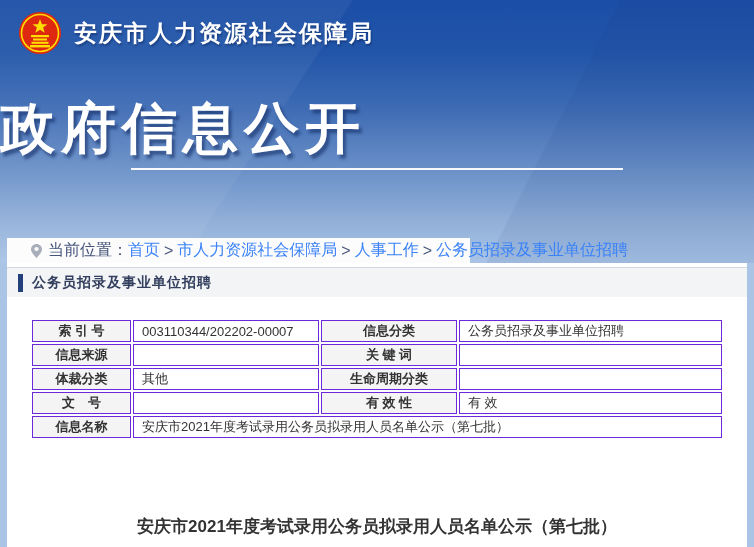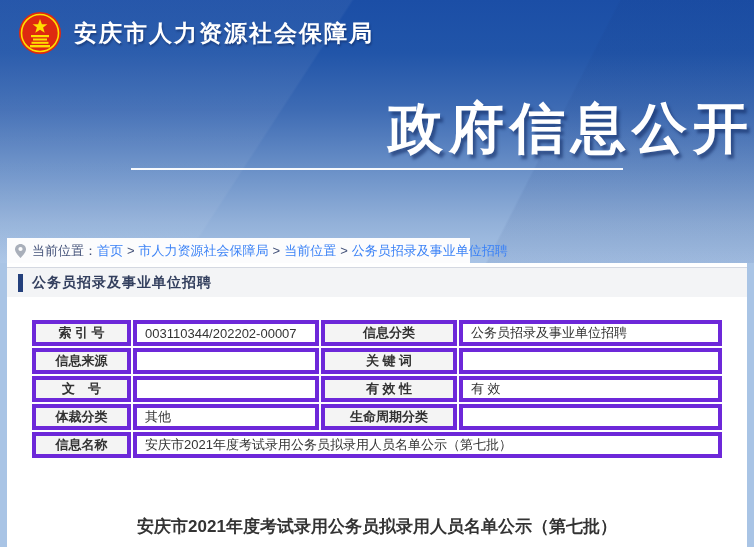--- a/index.html
+++ b/index.html
@@ -15,34 +15,34 @@
       linear-gradient(297deg, rgba(16,44,110,0.07) 0%, rgba(16,44,110,0.07) 30%, rgba(0,0,0,0) 30.3%),
       linear-gradient(180deg, #1b4ea6 0%, #2155a9 20%, #3f6cb4 42%, #6b91c8 65%, #93b1d9 85%, #a9c4e6 100%);
   }
   .hdr-top { position:absolute; left:18px; top:11px; display:flex; align-items:center; gap:12px; }
   .emblem { width:44px; height:44px; display:block; }
   .site-name {
     color:#ffffff; font-size:23px; font-weight:bold; letter-spacing:2px;
     text-shadow:1px 2px 2px rgba(10,30,80,0.45);
   }
   .banner-title {
-    position:absolute; left:0; top:92px; width:754px; text-align:right;
+    position:absolute; left:0; top:92px; width:754px; text-align:left;
     color:#ffffff; font-size:55px; font-weight:bold; letter-spacing:6px;
     text-shadow:3px 4px 3px rgba(14,38,94,0.55);
   }
   .banner-underline {
     position:absolute; left:131px; top:168px; width:492px; height:2px;
     background:rgba(255,255,255,0.95);
   }
 
   
   .crumb-bar {
     position:absolute; left:7px; top:238px; width:463px; height:25px;
-    background:#fcfcfd; display:flex; align-items:center; padding-left:8px;
-    font-size:13px; color:#45537a; white-space:nowrap;
+    background:#fcfcfd; display:flex; align-items:center; padding-left:24px;
+    font-size:16px; color:#45537a; white-space:nowrap;
   }
   .crumb-bar .pin { width:11px; height:14px; margin-right:6px; flex:0 0 auto; }
   .crumb-link { color:#3b82f6; text-decoration:none; cursor:pointer; }
   .crumb-sep { margin:0 4px; color:#45537a; }
 
   
   .content {
     position:absolute; left:7px; top:263px; width:740px; height:284px;
     background:#ffffff;
   }
@@ -55,21 +55,21 @@
     width:5px; height:18px; background:#24407c; margin-left:11px; margin-right:9px;
   }
   .section-title { font-size:14px; font-weight:bold; color:#333f5e; letter-spacing:1px; }
 
   
   table.meta {
     position:absolute; left:23px; top:55px; width:694px;
     border-collapse:separate; border-spacing:2px; table-layout:fixed;
   }
   table.meta td {
-    border:4px solid #6d28d9; height:22px; font-size:13px; color:#333;
+    border:1px solid #6d28d9; height:22px; font-size:13px; color:#333;
     overflow:hidden; white-space:nowrap;
   }
   td.lbl { background:#f4f4f4; font-weight:bold; text-align:center; }
   td.val { background:#ffffff; padding-left:8px; text-align:left; }
 
   
   .article-title {
     position:absolute; left:0; top:252px; width:740px; text-align:center;
     font-size:17px; font-weight:bold; color:#333;
   }
@@ -99,21 +99,21 @@
   <div class="crumb-bar">
     <svg class="pin" viewBox="0 0 11 14">
       <path d="M5.5 0C2.5 0 0 2.3 0 5.2 0 8.9 5.5 14 5.5 14S11 8.9 11 5.2C11 2.3 8.5 0 5.5 0z" fill="#a9afba"></path>
       <circle cx="5.5" cy="5" r="2.1" fill="#fcfcfd"></circle>
     </svg>
     <span>当前位置：</span>
     <a class="crumb-link">首页</a>
     <span class="crumb-sep">&gt;</span>
     <a class="crumb-link">市人力资源社会保障局</a>
     <span class="crumb-sep">&gt;</span>
-    <a class="crumb-link">当前位置</a>
+    <a class="crumb-link">人事工作</a>
     <span class="crumb-sep">&gt;</span>
     <a class="crumb-link">公务员招录及事业单位招聘</a>
   </div>
 
   <div class="content">
 
     <div class="section-bar">
       <div class="section-accent"></div>
       <div class="section-title">公务员招录及事业单位招聘</div>
     </div>
@@ -132,30 +132,30 @@
         <td class="lbl">信息分类</td>
         <td class="val">公务员招录及事业单位招聘</td>
       </tr>
       <tr>
         <td class="lbl">信息来源</td>
         <td class="val"></td>
         <td class="lbl">关 键 词</td>
         <td class="val"></td>
       </tr>
       <tr>
+        <td class="lbl">体裁分类</td>
+        <td class="val">其他</td>
+        <td class="lbl">生命周期分类</td>
+        <td class="val"></td>
+      </tr>
+      <tr>
         <td class="lbl">文　号</td>
         <td class="val"></td>
         <td class="lbl">有 效 性</td>
         <td class="val">有 效</td>
-      </tr>
-      <tr>
-        <td class="lbl">体裁分类</td>
-        <td class="val">其他</td>
-        <td class="lbl">生命周期分类</td>
-        <td class="val"></td>
       </tr>
       <tr>
         <td class="lbl">信息名称</td>
         <td class="val" colspan="3">安庆市2021年度考试录用公务员拟录用人员名单公示（第七批）</td>
       </tr>
     </tbody>
       </table>
 
     <div class="article-title">安庆市2021年度考试录用公务员拟录用人员名单公示（第七批）</div>
   </div>

